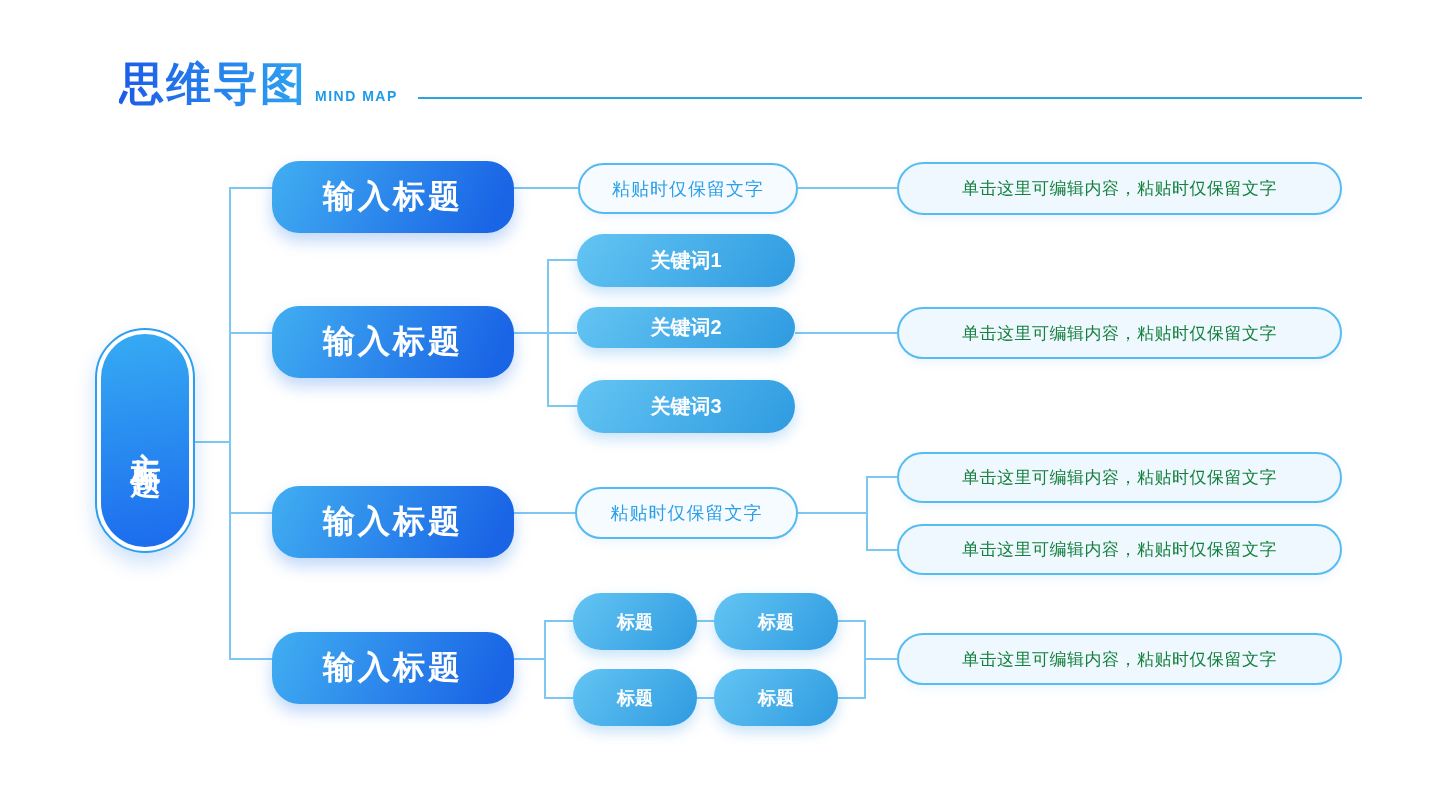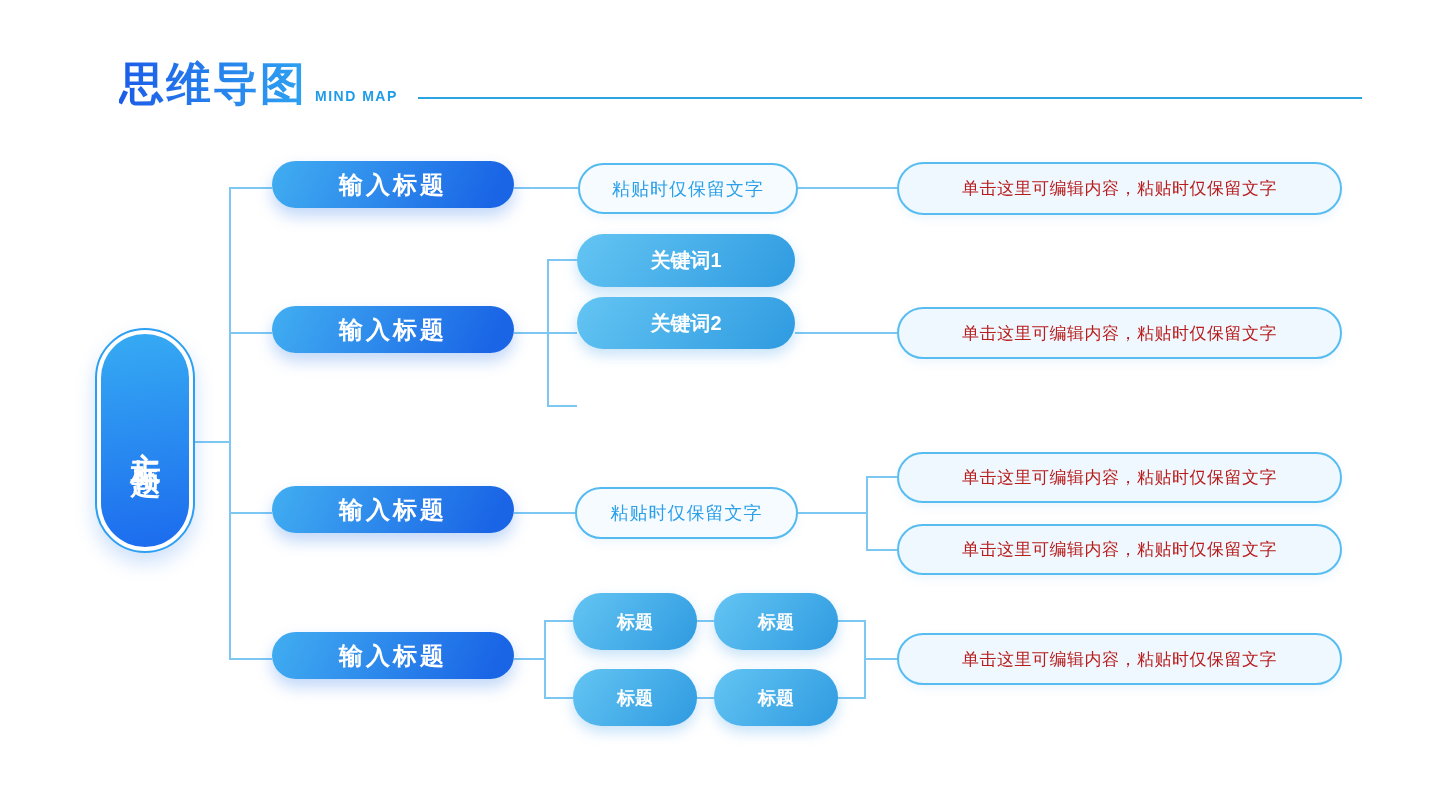--- a/index.html
+++ b/index.html
@@ -47,42 +47,42 @@
     width: 100%; height: 100%; border-radius: 44px;
     background: linear-gradient(172deg, #36abf3 0%, #1c6bee 100%);
     display: flex; align-items: center; justify-content: center;
   }
   .root-label {
     writing-mode: vertical-rl; text-orientation: upright;
     color: #ffffff; font-size: 30px; font-weight: 700; letter-spacing: 9px;
   }
 
   .btn-node {
-    width: 242px; height: 47px; left: 272px; border-radius: 27px;
+    width: 242px; height: 72px; left: 272px; border-radius: 27px;
     background: linear-gradient(115deg, #41aef1 0%, #1a65e6 90%);
     box-shadow: 0 8px 16px rgba(30,110,230,.28);
-    color: #ffffff; font-size: 24px; font-weight: 700; letter-spacing: 3px;
+    color: #ffffff; font-size: 32px; font-weight: 700; letter-spacing: 3px;
   }
 
   .kw-node {
     border-radius: 28px;
     background: linear-gradient(128deg, #64c5f3 0%, #2e9ae0 100%);
     box-shadow: 0 6px 14px rgba(50,150,230,.28);
     color: #ffffff; font-weight: 700;
   }
 
   .outline-node {
     background: #f6fbff; border: 2px solid #54baef; border-radius: 26px;
     color: #2b9fe8; font-size: 18px; font-weight: 500; letter-spacing: 1px;
     box-shadow: 0 4px 10px rgba(90,170,235,.10);
   }
 
   .content-node {
     background: #eef8fe; border: 2px solid #57bdf0; border-radius: 27px;
-    color: #b91c1c; font-size: 17px; letter-spacing: .5px;
+    color: #15803d; font-size: 17px; letter-spacing: .5px;
     box-shadow: 0 4px 10px rgba(90,170,235,.10);
     text-align: right;
   }
 </style>
 </head>
 <body>
 
 <div class="slide">
 
   <div class="slide-title">思维导图</div>
@@ -144,22 +144,25 @@
   <div class="node outline-node" style="left:578px; top:163px; width:220px; height:51px;">
     <span>粘贴时仅保留文字</span>
   </div>
   <div class="node content-node" style="left:897px; top:162px; width:445px; height:53px;">
     <span>单击这里可编辑内容，粘贴时仅保留文字</span>
   </div>
 
   <div class="node kw-node" style="left:577px; top:234px; width:218px; height:53px; font-size:20px;align-items:center;">
     <span>关键词1</span>
   </div>
-  <div class="node kw-node" style="left:577px; top:297px; width:218px; height:52px; font-size:20px;">
+  <div class="node kw-node" style="left:577px; top:307px; width:218px; height:41px; font-size:20px;">
     <span>关键词2</span>
+  </div>
+  <div class="node kw-node" style="left:577px; top:380px; width:218px; height:53px; font-size:20px;">
+    <span>关键词3</span>
   </div>
   <div class="node content-node" style="left:897px; top:307px; width:445px; height:52px;">
     <span>单击这里可编辑内容，粘贴时仅保留文字</span>
   </div>
 
   <div class="node outline-node" style="left:575px; top:487px; width:223px; height:52px;">
     <span>粘贴时仅保留文字</span>
   </div>
   <div class="node content-node" style="left:897px; top:452px; width:445px; height:51px;">
     <span>单击这里可编辑内容，粘贴时仅保留文字</span>

